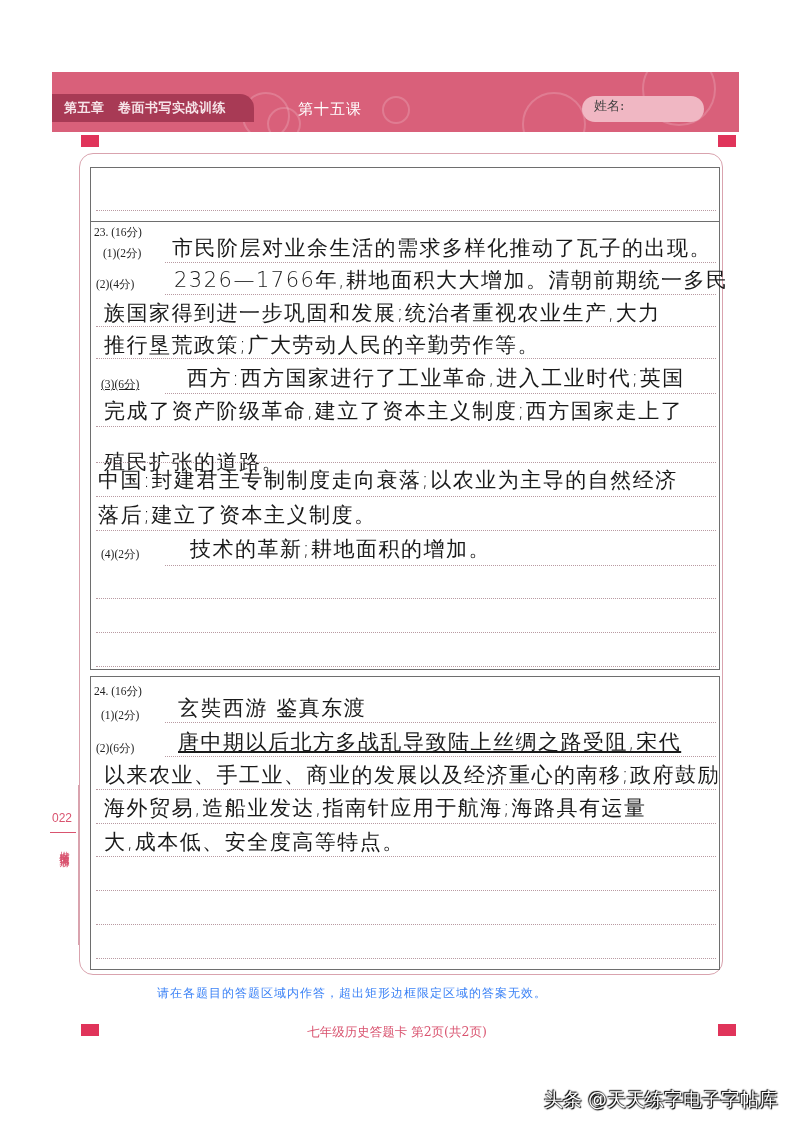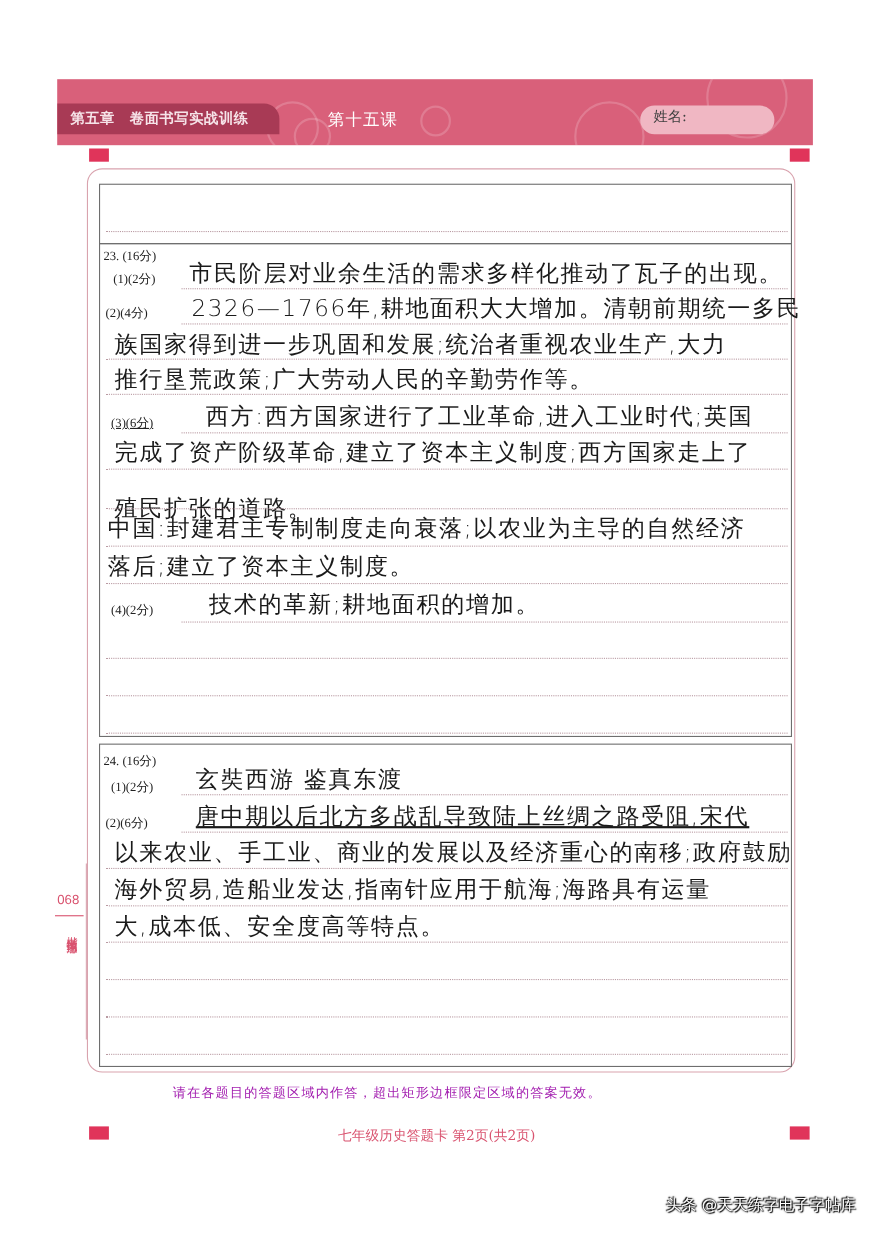--- a/index.html
+++ b/index.html
@@ -58,21 +58,21 @@
     white-space: nowrap;
   }
   .hw {
     position: absolute; font-size: 21px; color: #1a1a1a;
     font-family: "DejaVu Sans", "Liberation Sans", sans-serif;
     white-space: nowrap; letter-spacing: 1.5px;
     font-weight: 300;
   }
   .notice {
     position: absolute; left: 0; width: 704px; top: 985px; text-align: center;
-    font-size: 12px; color: #a21caf; letter-spacing: 1px;
+    font-size: 12px; color: #3b82f6; letter-spacing: 1px;
   }
   .footer {
     position: absolute; left: 0; width: 794px; top: 1024px; text-align: center;
     font-size: 12.5px; color: #d9536f;
   }
   .side-page {
     position: absolute; left: 52px; top: 811px; font-size: 12px; color: #d9536f;
     font-family: "Liberation Sans", sans-serif;
   }
   .side-rule {
@@ -80,21 +80,21 @@
   }
   .side-vline {
     position: absolute; left: 78px; top: 785px; width: 1px; height: 160px; background: #d9a3ae;
   }
   .side-title {
     position: absolute; left: 58px; top: 843px; width: 12px;
     font-size: 10px; line-height: 12px; color: #d9536f;
     writing-mode: vertical-rl; letter-spacing: 1px;
   }
   .watermark {
-    position: absolute; right: 16px; top: 1087px; font-size: 14px; color: #fff;
+    position: absolute; right: 16px; top: 1087px; font-size: 19px; color: #fff;
     font-family: "DejaVu Sans", "Liberation Sans", sans-serif;
     text-shadow: 0 0 2px #000, 1px 1px 1px #000, -1px -1px 1px #000;
   }
 </style>
 </head>
 <body>
 
 <div class="header">
   <div class="swirl" style="left:190px;top:20px;width:44px;height:44px;"></div>
   <div class="swirl" style="left:215px;top:35px;width:30px;height:30px;"></div>
@@ -110,21 +110,21 @@
 </div>
 
 <div class="marker" style="left:81px;top:135px;"></div>
 <div class="marker" style="left:718px;top:135px;"></div>
 <div class="marker" style="left:81px;top:1024px;"></div>
 <div class="marker" style="left:718px;top:1024px;"></div>
 
 <div class="frame"></div>
 
 <div class="side-vline"></div>
-<span class="side-page">068</span>
+<span class="side-page">022</span>
 <div class="side-rule"></div>
 <span class="side-title">楷书考试体练习册</span>
 
 <div class="box" style="top:167px;height:55px;"></div>
 <div class="dotline" style="top:210px;"></div>
 
 <div class="box" style="top:221px;height:449px;"></div>
 <span class="qlabel" style="left:94px;top:225px;">23. (16分)</span>
 
 <span class="qlabel" style="left:103px;top:246px;">(1)(2分)</span>

